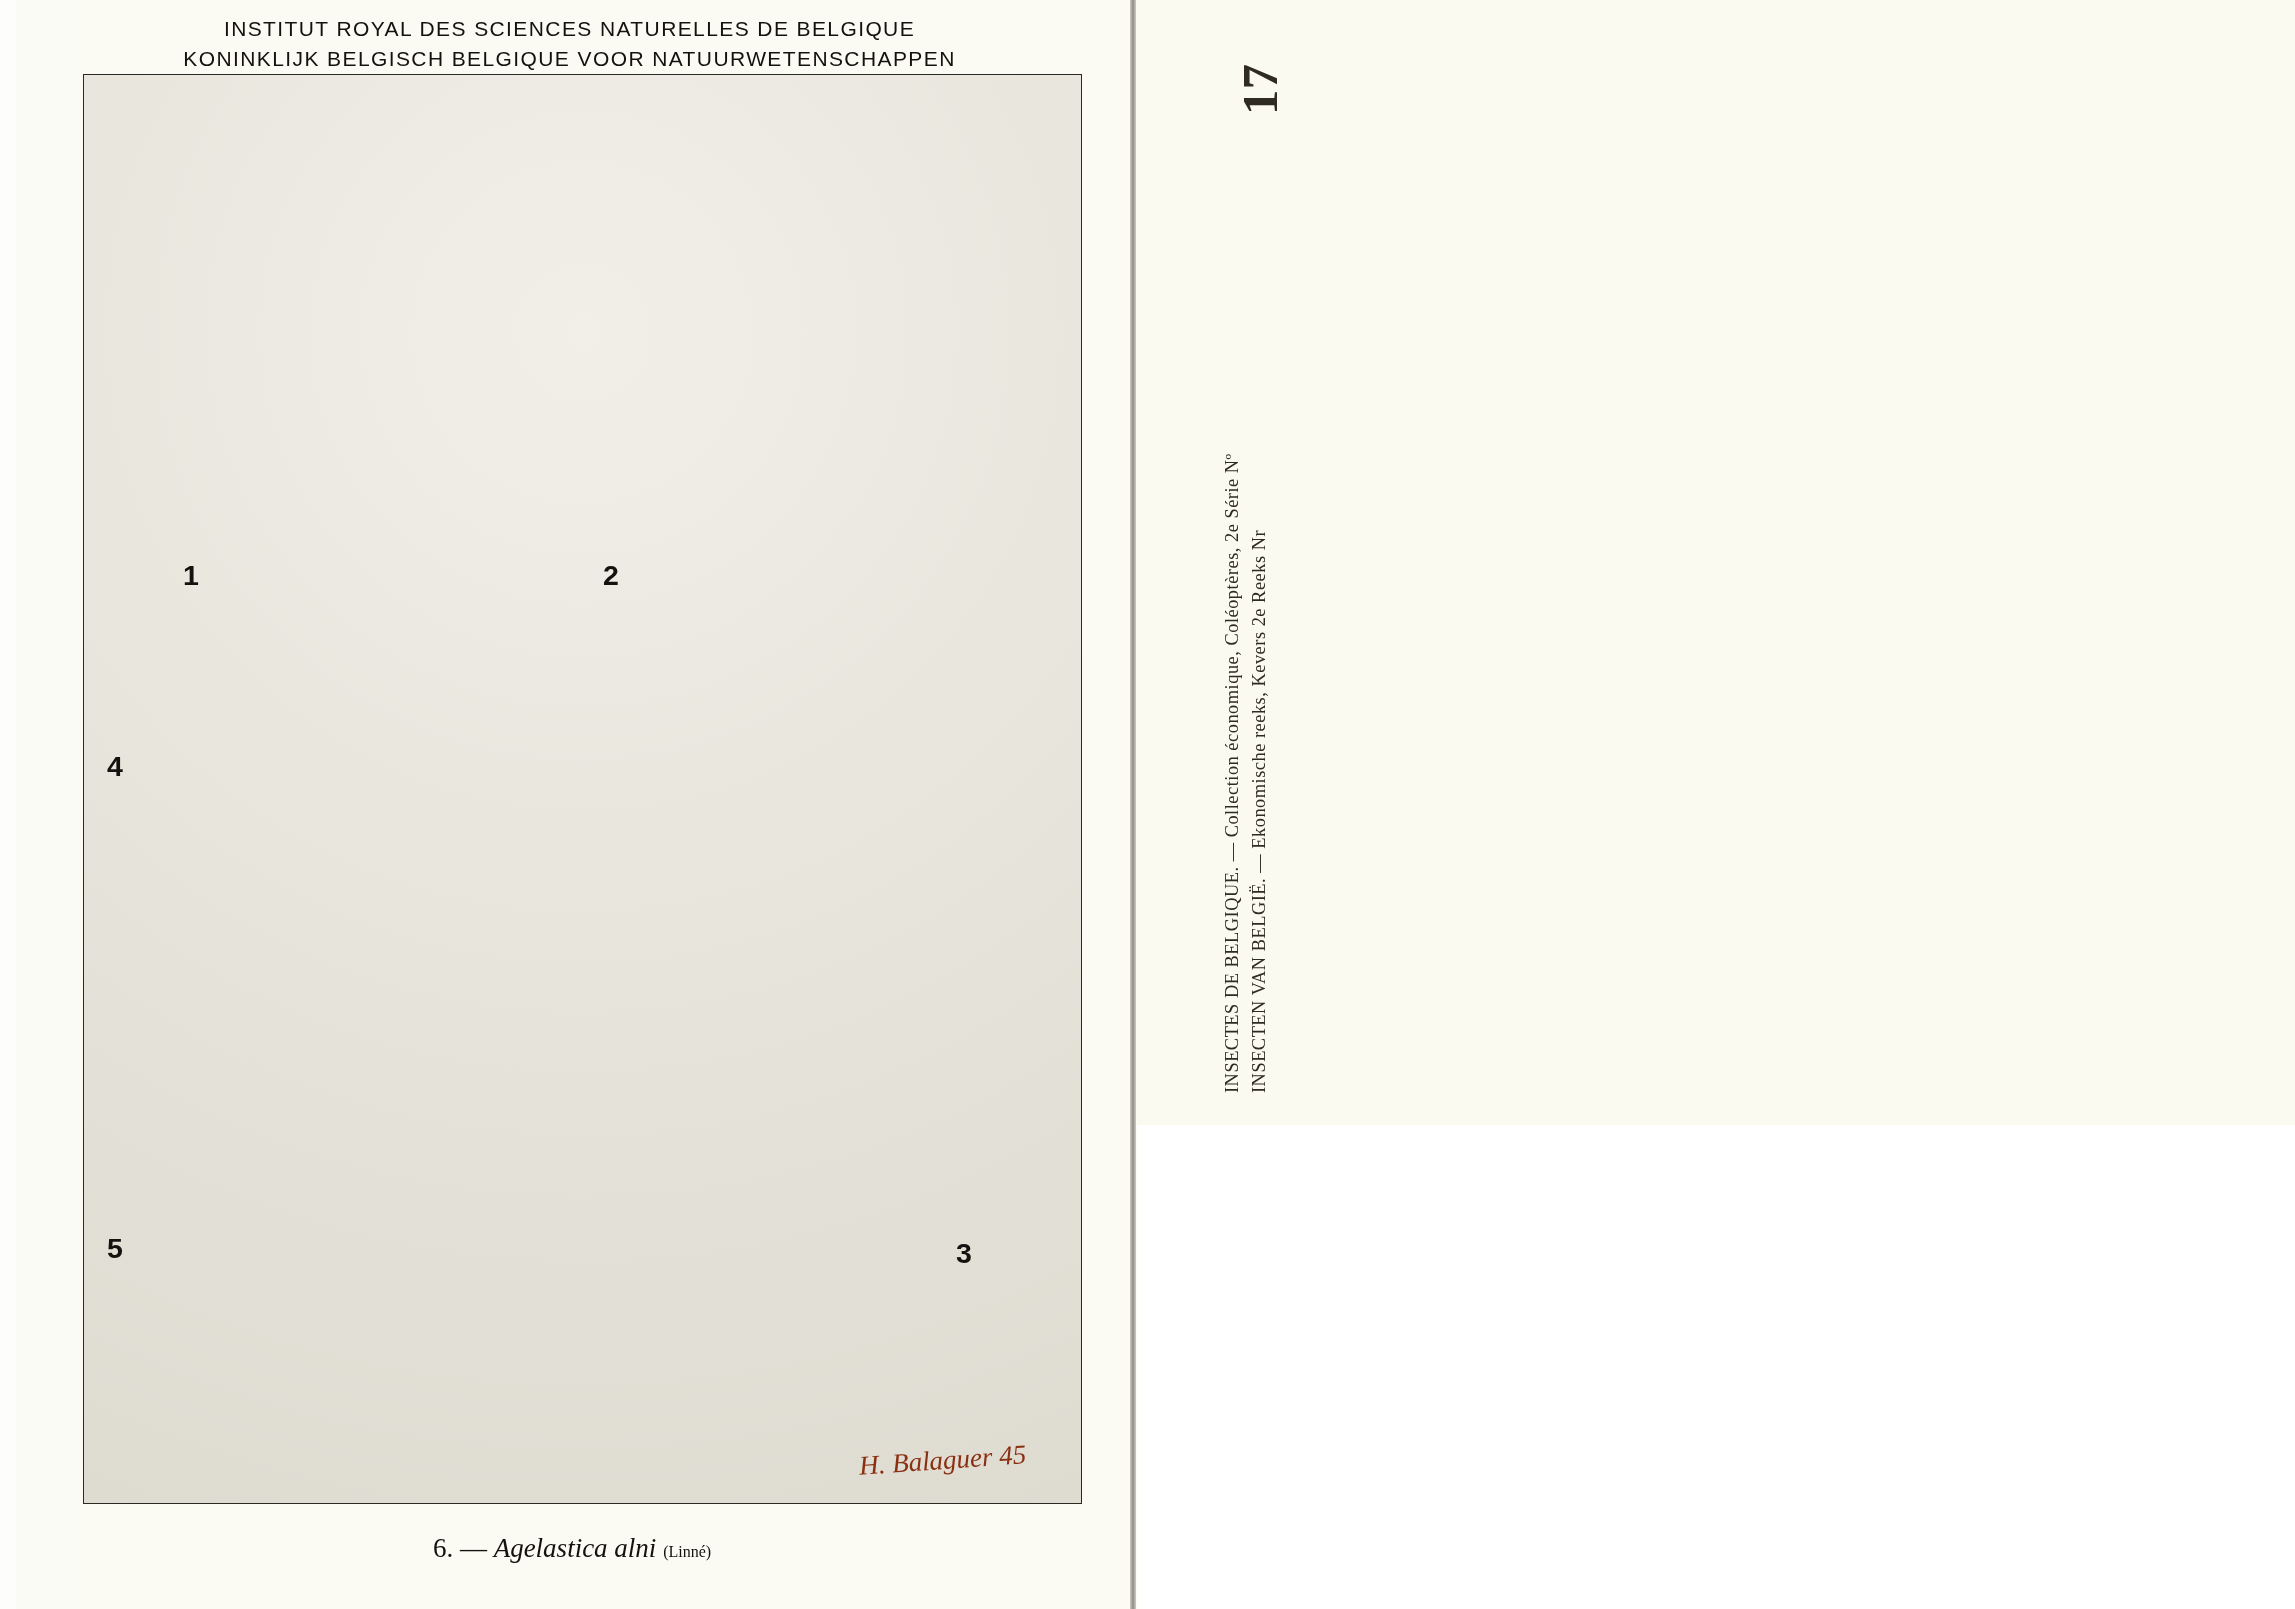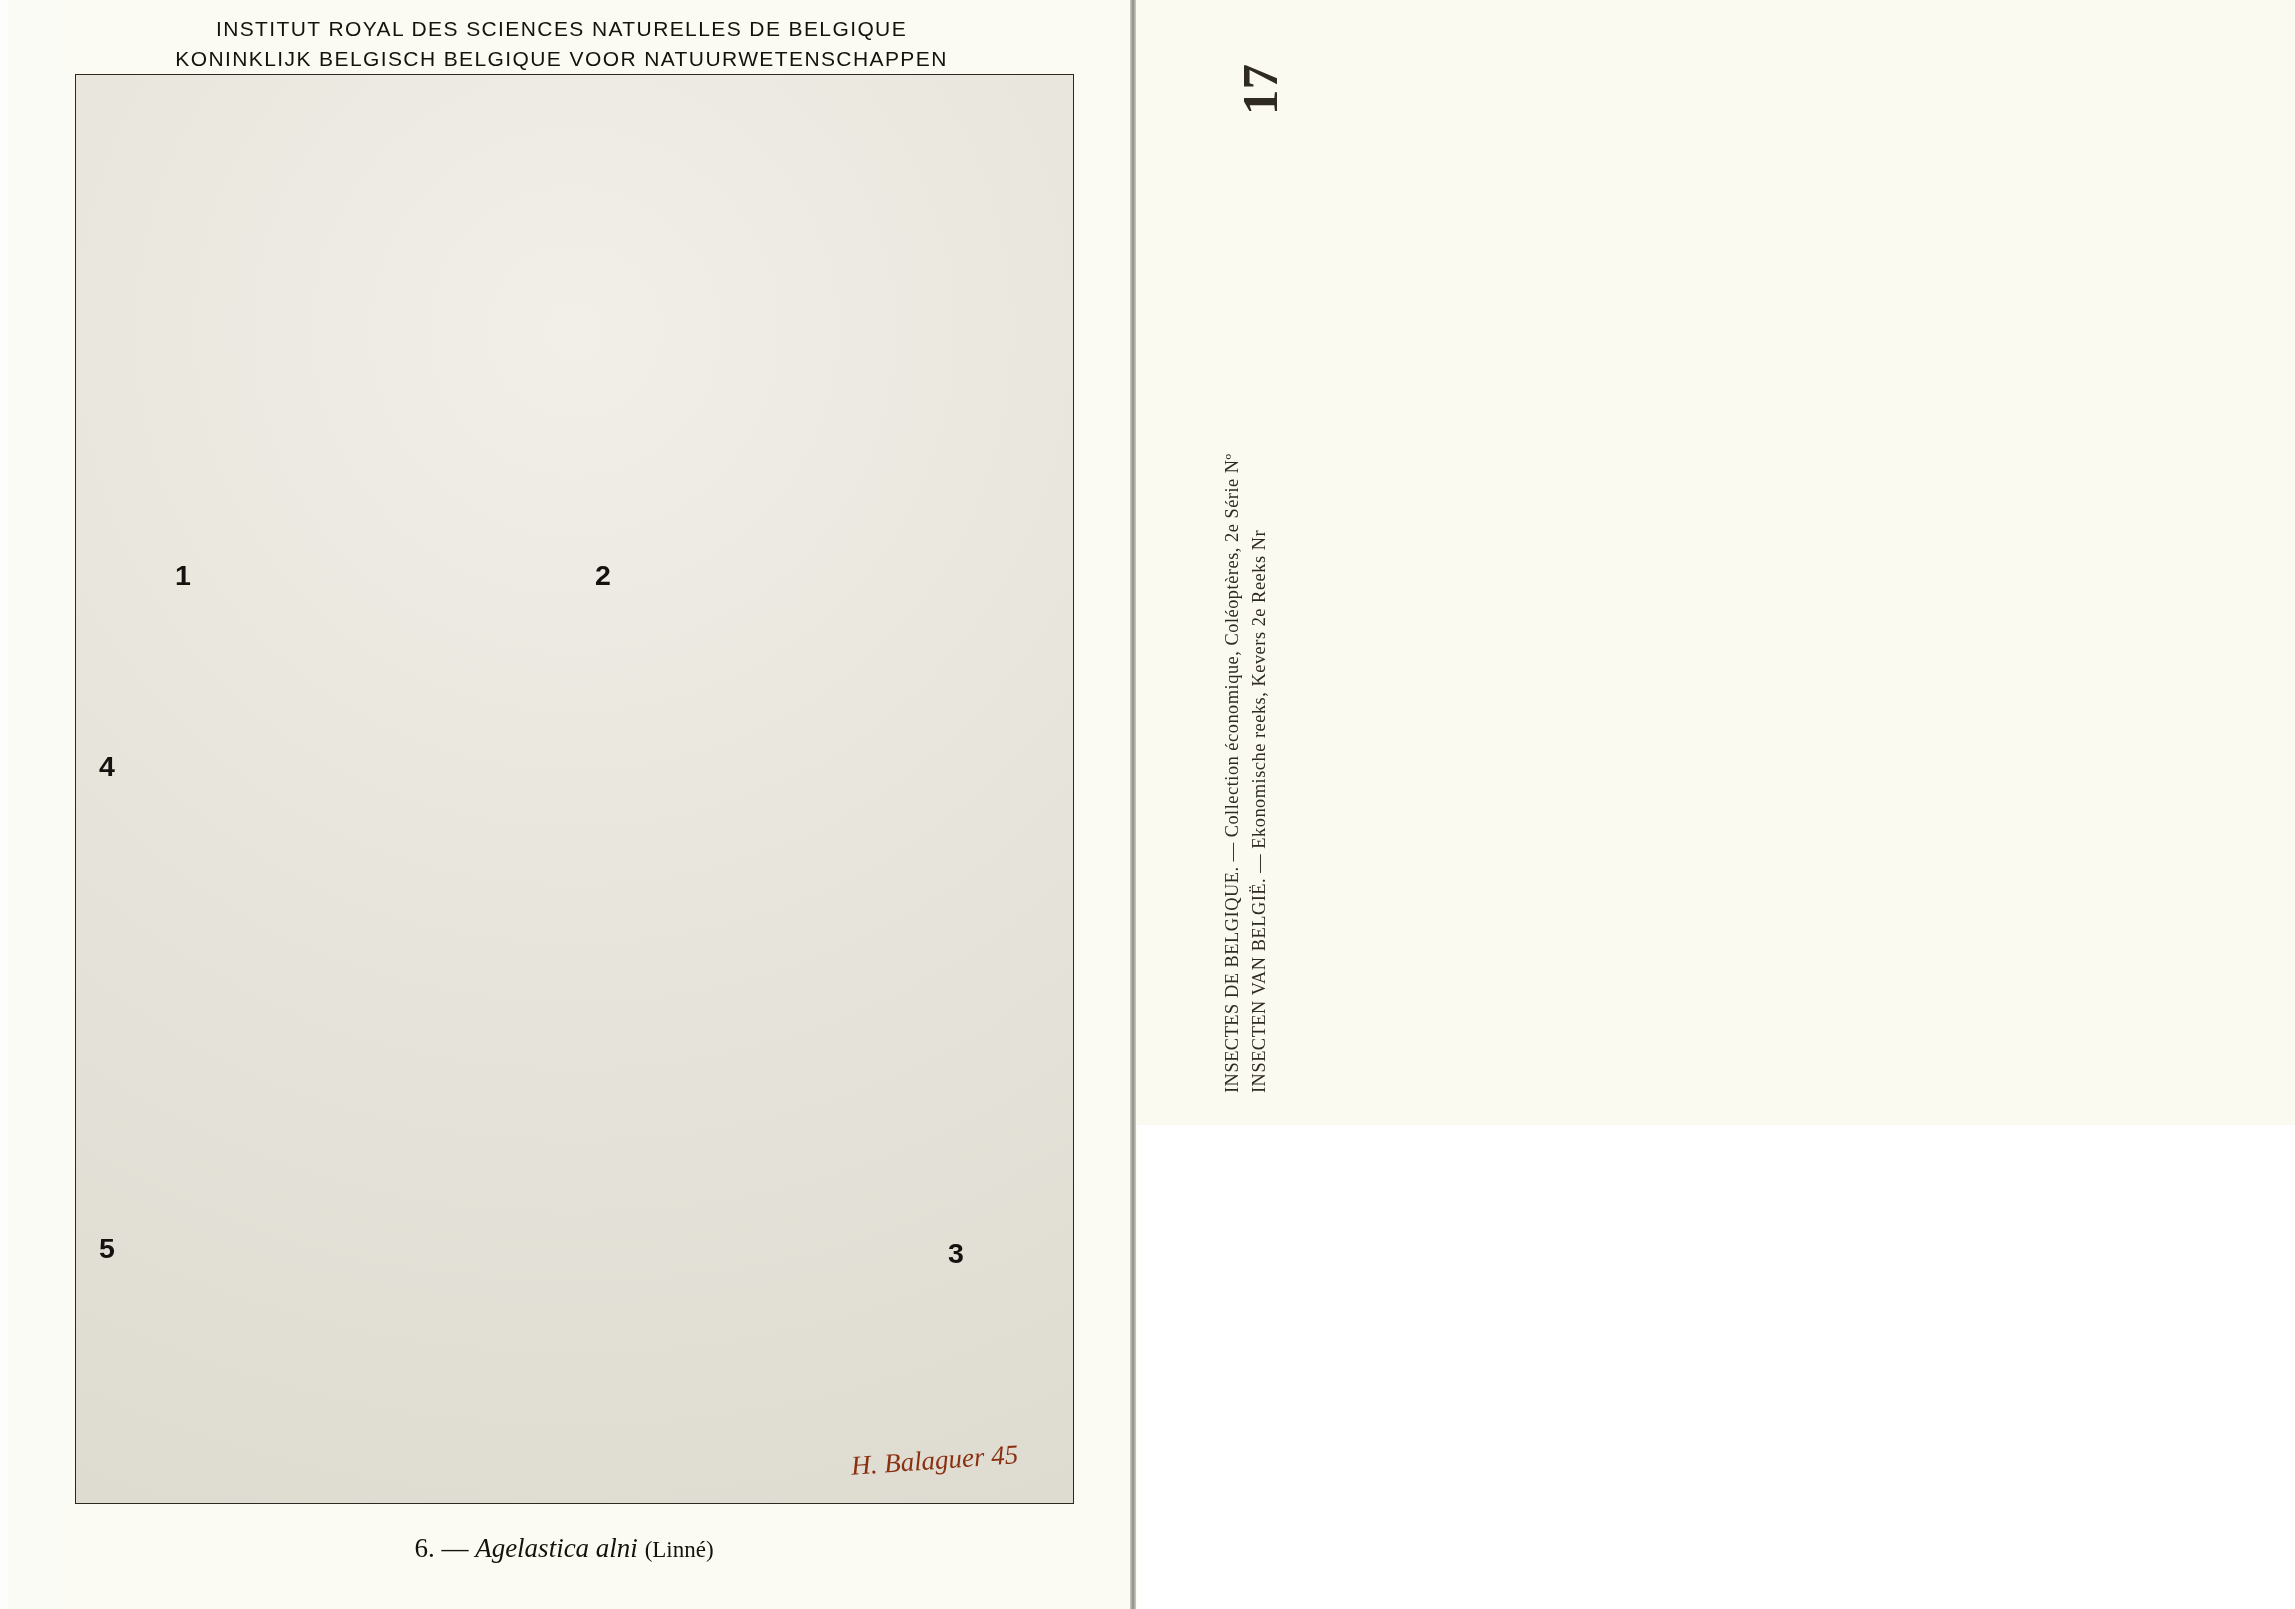--- a/index.html
+++ b/index.html
@@ -1,36 +1,36 @@
 <!DOCTYPE html>
 <html style="font-size:7.3px"><head>
 <meta charset="utf-8">
 <style>
   html,body{margin:0;padding:0;background:#ffffff;}
   body{width:2762px;height:1610px;font-family:"Liberation Sans",sans-serif;overflow:hidden;}
   .page{position:relative;width:2762px;height:1610px;background:#fdfdfb;}
 
   
-  .front{position:absolute;left:8px;top:0;width:1318px;height:1610px;background:#fbfbf5;}
+  .front{position:absolute;left:16px;top:0;width:1318px;height:1610px;background:#fbfbf5;}
   .front-inner{position:absolute;left:64px;top:0;width:1070px;height:1610px;background:#fbfbf3;}
   .front-title{position:absolute;left:83px;top:13.8px;width:941px;text-align:center;
       font-family:"Liberation Sans",sans-serif;font-size:21px;letter-spacing:1.4px;color:#15110d;line-height:1.42;}
   .front-title div{white-space:nowrap;}
 
   .plate{position:absolute;left:67px;top:74px;width:997px;height:1428px;
       background:#e9e7e0;border:1.4px solid #2a2a24;overflow:hidden;}
   .plate-bg{position:absolute;inset:0;background:
       radial-gradient(circle at 50% 18%, #f1efe8 0%, #e6e3da 55%, #dedbd1 100%);}
 
   .num{position:absolute;font-family:"Liberation Sans",sans-serif;font-size:28.5px;font-weight:bold;color:#14120f;}
 
   .caption{position:absolute;left:83px;top:1533px;width:946px;text-align:center;
       font-family:"Liberation Serif",serif;font-size:27px;color:#15110d;}
   .caption i{font-style:italic;}
-  .caption .sc{font-size:23px;}
+  .caption .sc{font-size:16px;}
 
   .signature{position:absolute;right:55px;bottom:27.5px;font-family:"Liberation Serif",serif;
       font-style:italic;font-size:27px;color:#8a2f10;transform:rotate(-4deg);}
 
   
   .fold{position:absolute;left:1130px;top:0;width:6.4px;height:1610px;
       background:linear-gradient(90deg,#cfccc2,#8f8d85,#cfccc2);}
 
   
   .back{position:absolute;left:1137px;top:0;width:1626px;height:1125px;background:#fbfaf1;}

